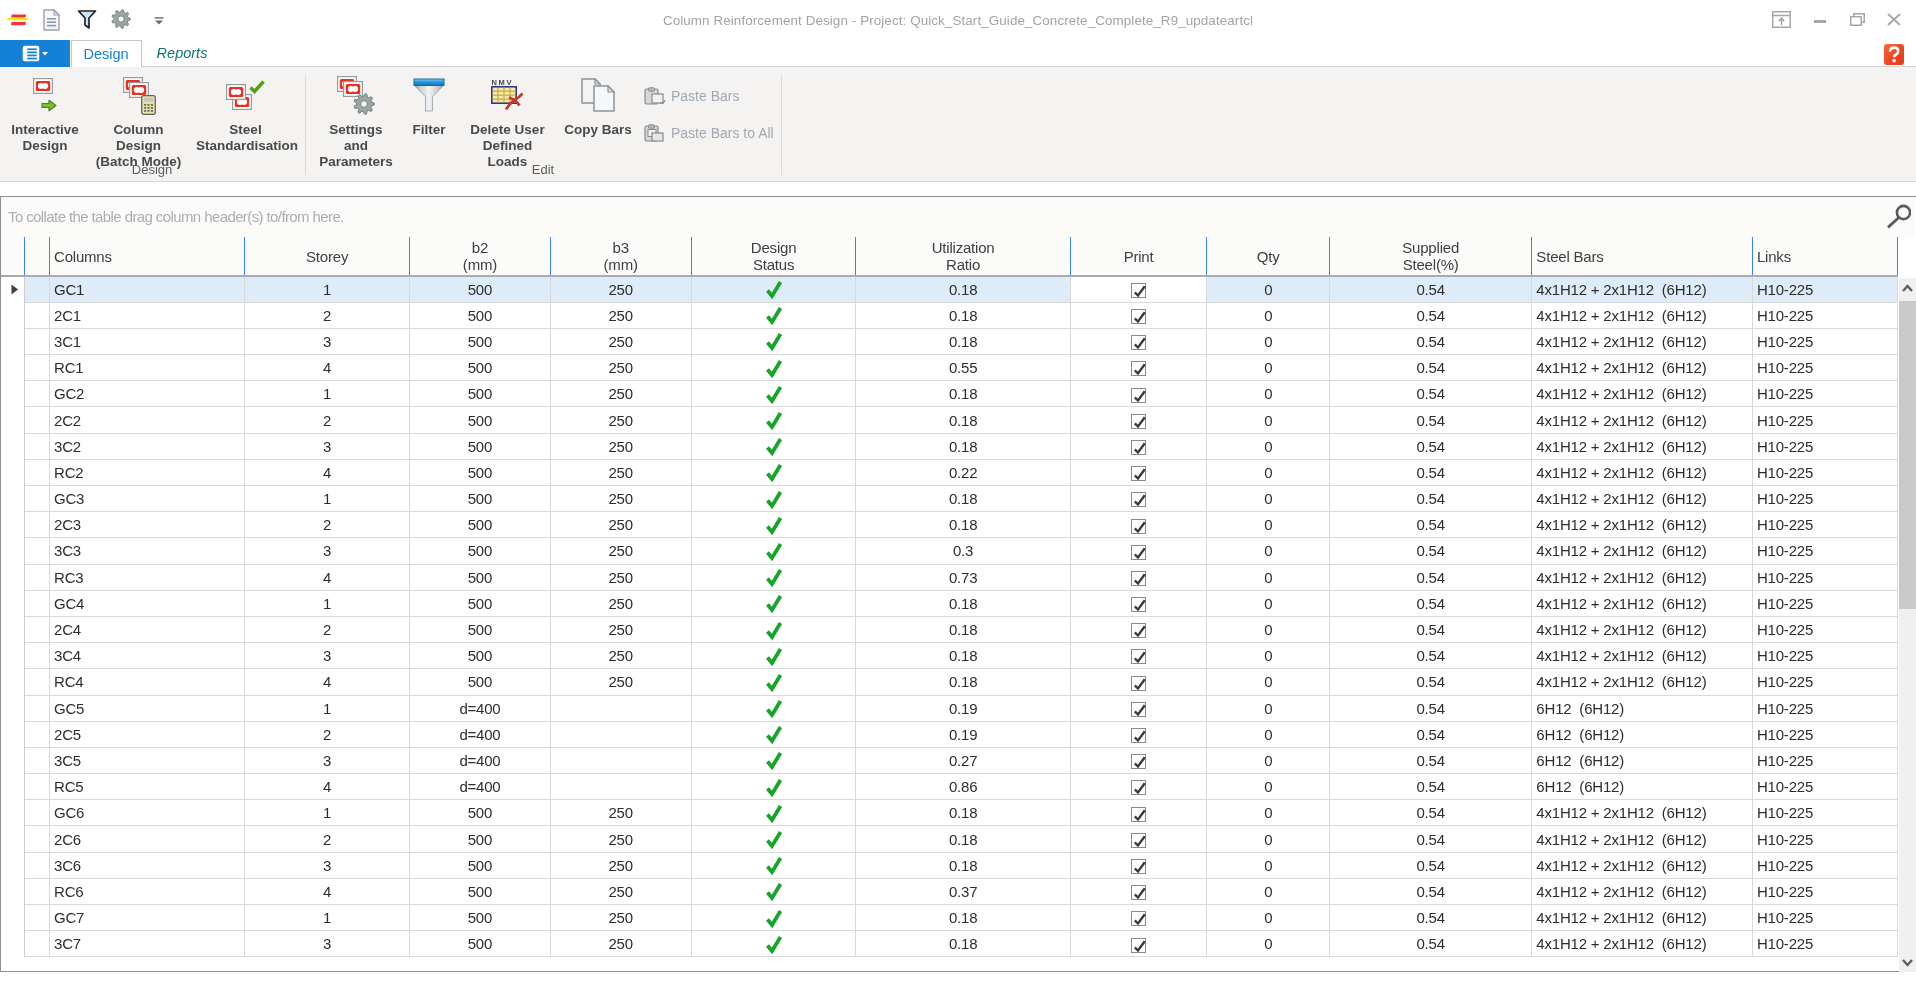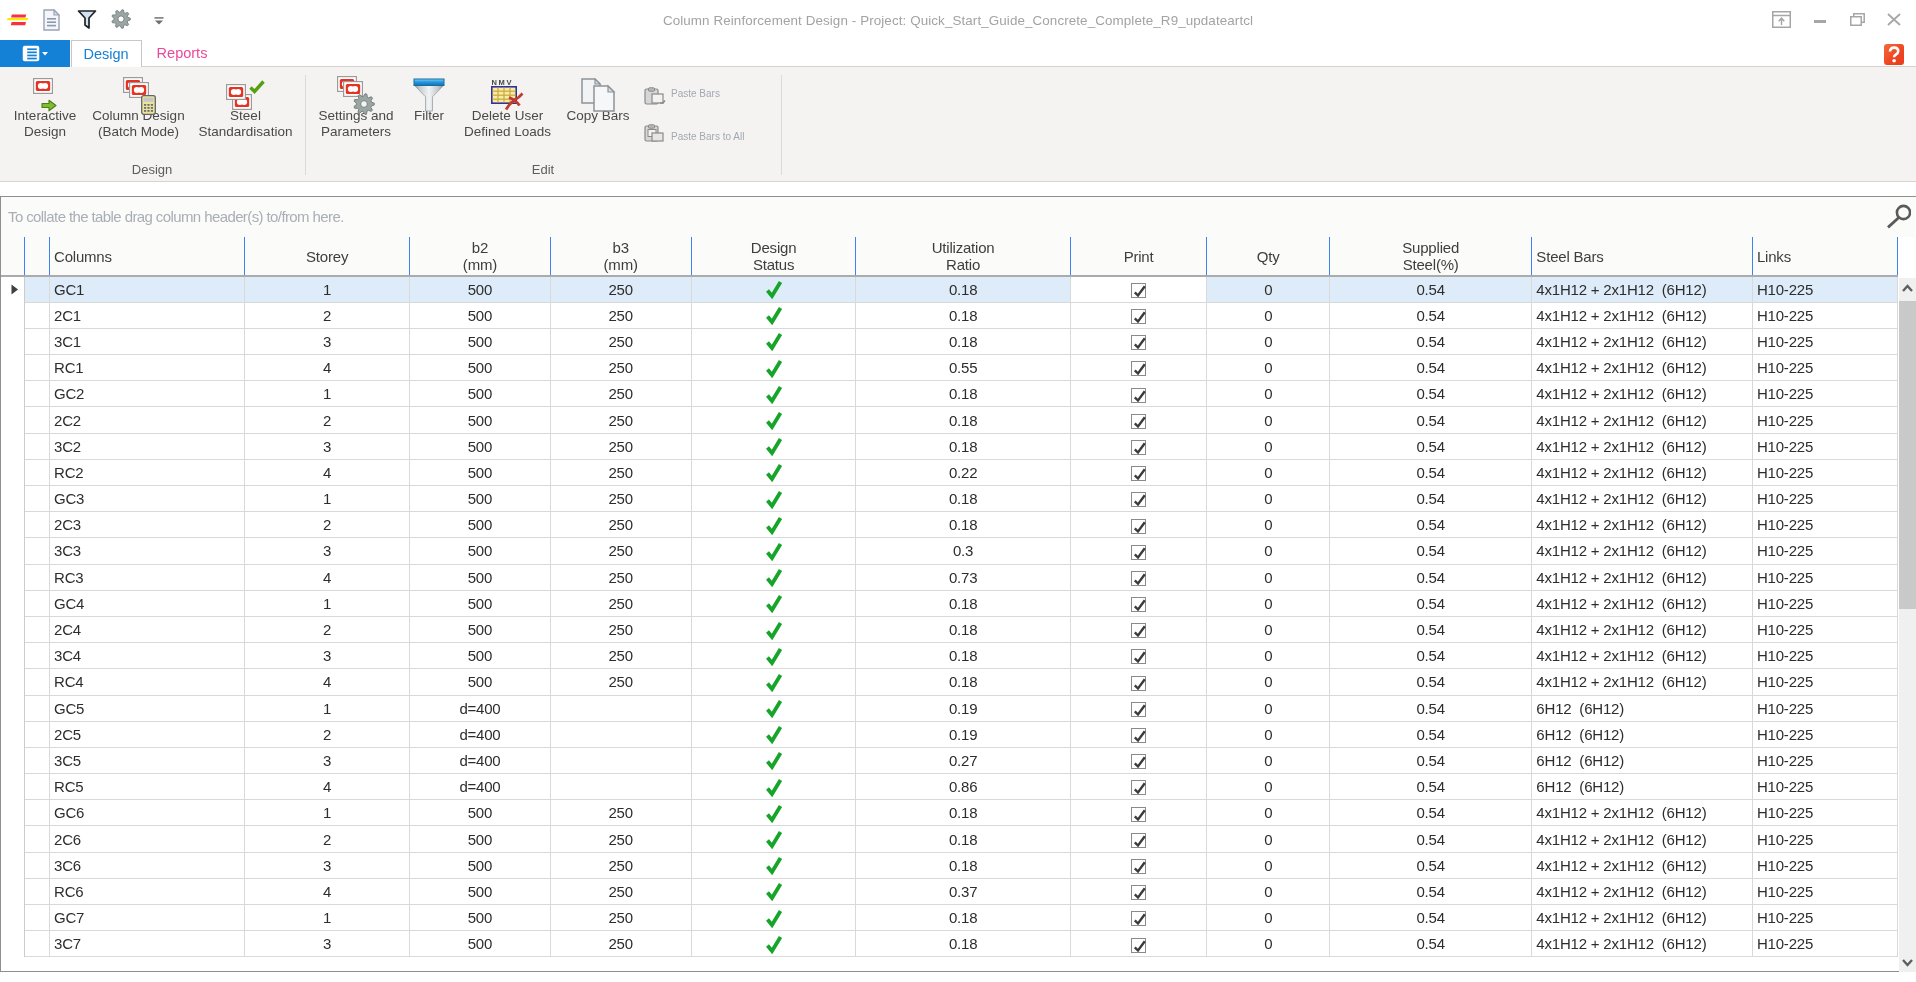--- a/index.html
+++ b/index.html
@@ -14,34 +14,34 @@
   font-size:13.4px; color:#a3a3a3; letter-spacing:0.1px; }
 
 
 #tabrow { position:absolute; left:0; top:40px; width:1916px; height:27px; background:#fff; }
 #tabline { position:absolute; left:141px; top:66px; width:1775px; height:1px; background:#d4d2d0; }
 #appbtn { position:absolute; left:0; top:40px; width:70px; height:27px; background:#1581d6; }
 #tabdesign { position:absolute; left:70.5px; top:40px; width:71px; height:27px; background:#fff;
   border:1px solid #c9c7c5; border-bottom:none; color:#1581d6; font-size:14.5px;
   text-align:center; line-height:26px; }
 #tabreports { position:absolute; left:142px; top:40px; width:80px; height:26px;
-  color:#ec4899; font-size:14.5px; text-align:center; line-height:26px; }
+  color:#0f766e; font-size:14.5px; text-align:center; line-height:26px;font-style:italic; }
 #helpbtn { position:absolute; left:1884px; top:44px; width:20px; height:21px; border-radius:3px;
   background:linear-gradient(135deg,#f46a3a 0%,#ef4423 60%,#e83c1b 100%);
   overflow:hidden; }
 
 
 #ribbon { position:absolute; left:0; top:67px; width:1916px; height:115px; background:#f4f3f1;
   border-bottom:1px solid #d7d5d3; }
 .rbtn { position:absolute; top:0; height:100px; text-align:center; color:#494949;
   font-size:13.5px; line-height:15.8px; }
-.rlabel { position:absolute; top:41px; width:100%; text-align:center; }
+.rlabel { position:absolute; top:55px; width:100%; text-align:center;font-weight:bold; }
 .rgroup { position:absolute; top:95px; text-align:center; color:#5d5d5d; font-size:13px; }
 .rsep { position:absolute; top:8px; height:100px; width:1px; background:#dcdad8; }
-.smbtn { position:absolute; color:#a2a8b2; font-size:10px; }
+.smbtn { position:absolute; color:#a2a8b2; font-size:14px; }
 
 
 #grid { position:absolute; left:0; top:196px; width:1916px; height:776px; background:#fff;
   border:1px solid #8f8f8f; border-right:none; }
 #gpanel { position:absolute; left:0; top:0; width:1914px; height:40px; background:#fbfbfa; }
 #gpanel .txt { position:absolute; left:7px; top:11px; font-size:15px; color:#a9aeb5; letter-spacing:-0.6px; }
 #tablewrap { position:absolute; left:0; top:40px; width:1897px; height:734px; overflow:hidden; }
 table { border-collapse:collapse; table-layout:fixed; width:1897px; }
 td, th { overflow:hidden; white-space:nowrap; font-weight:normal; }
 th { border-right:1px solid #3b82f6; font-size:15px; color:#3e3e3e; padding:0 4px; letter-spacing:-0.2px;
@@ -144,21 +144,21 @@
     <div class="rbtn" style="left:404px;width:50px">
       <div class="rlabel">Filter</div>
     </div>
     <div class="rbtn" style="left:462px;width:91px">
       <div class="rlabel">Delete User<br>Defined Loads</div>
     </div>
     <div class="rbtn" style="left:561px;width:74px">
       <div class="rlabel">Copy Bars</div>
     </div>
     <div class="smbtn" style="left:671px;top:21px">Paste Bars</div>
-    <div class="smbtn" style="left:671px;top:64px">Paste Bars to All</div>
+    <div class="smbtn" style="left:671px;top:58px">Paste Bars to All</div>
     <div class="rgroup" style="left:483px;width:120px">Edit</div>
     <div class="rsep" style="left:781px"></div>
     <div id="ribbonicons">
 <svg width="0" height="0" style="position:absolute">
   <defs>
     <symbol id="sec" viewBox="0 0 20 16">
       <rect x="0.6" y="0.6" width="18.8" height="14.8" fill="#fff" stroke="#9b9b9b" stroke-width="1.2"></rect>
       <rect x="2.8" y="2.9" width="14.4" height="10.2" rx="1.6" fill="#e53222"></rect>
       <circle cx="7.9" cy="8" r="3.05" fill="#fff"></circle>
       <circle cx="12.1" cy="8" r="3.05" fill="#fff"></circle>

